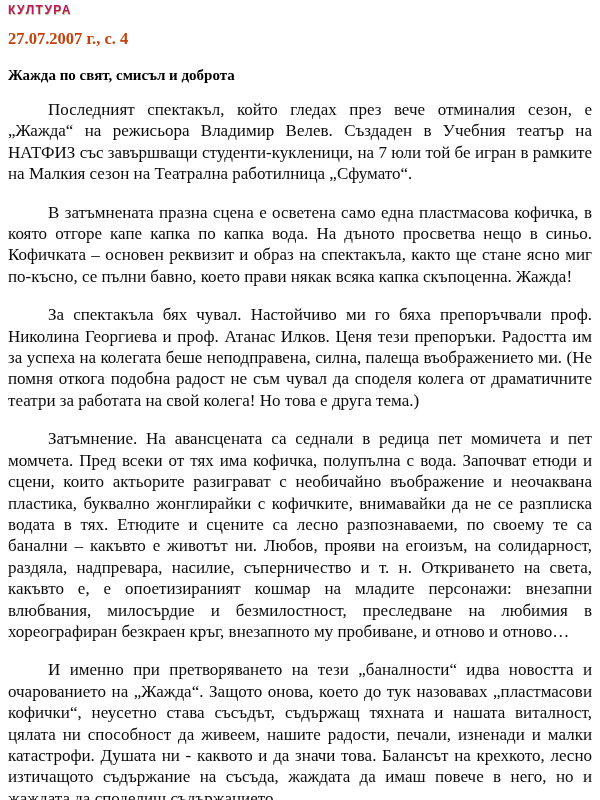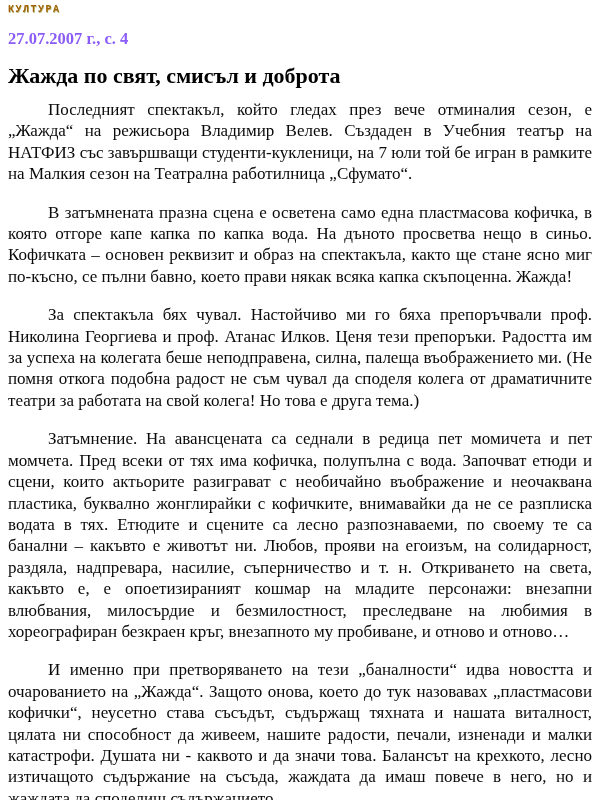--- a/index.html
+++ b/index.html
@@ -16,39 +16,39 @@
   }
   .page {
     box-sizing: border-box;
     width: 600px;
     height: 800px;
     padding: 2px 8px 0 8px;
     overflow: hidden;
     background: #ffffff;
   }
   .masthead-logo {
-    font-family: Liberation Mono, monospace;
+    font-family: Liberation Sans, sans-serif;
     font-weight: bold;
-    font-size: 10px;
+    font-size: 12px;
     line-height: 16px;
     letter-spacing: 1.5px;
-    color: #a16207;
+    color: #be185d;
     text-shadow: 0.5px 0.5px 0 #b8bd7e;
   }
   .dateline {
     margin-top: 11px;
     font-weight: bold;
     font-size: 16.5px;
     line-height: 19px;
-    color: #8b5cf6;
+    color: #c2410c;
   }
   .article-title {
     margin: 15px 0 0 0;
     font-weight: bold;
-    font-size: 22px;
+    font-size: 15px;
     line-height: 25px;
     color: #000000;
   }
   .article p {
     margin: 17px 0 0 0;
     font-size: 17px;
     line-height: 21.4px;
     text-align: justify;
     text-indent: 40px;
     color: #0a0a0a;

